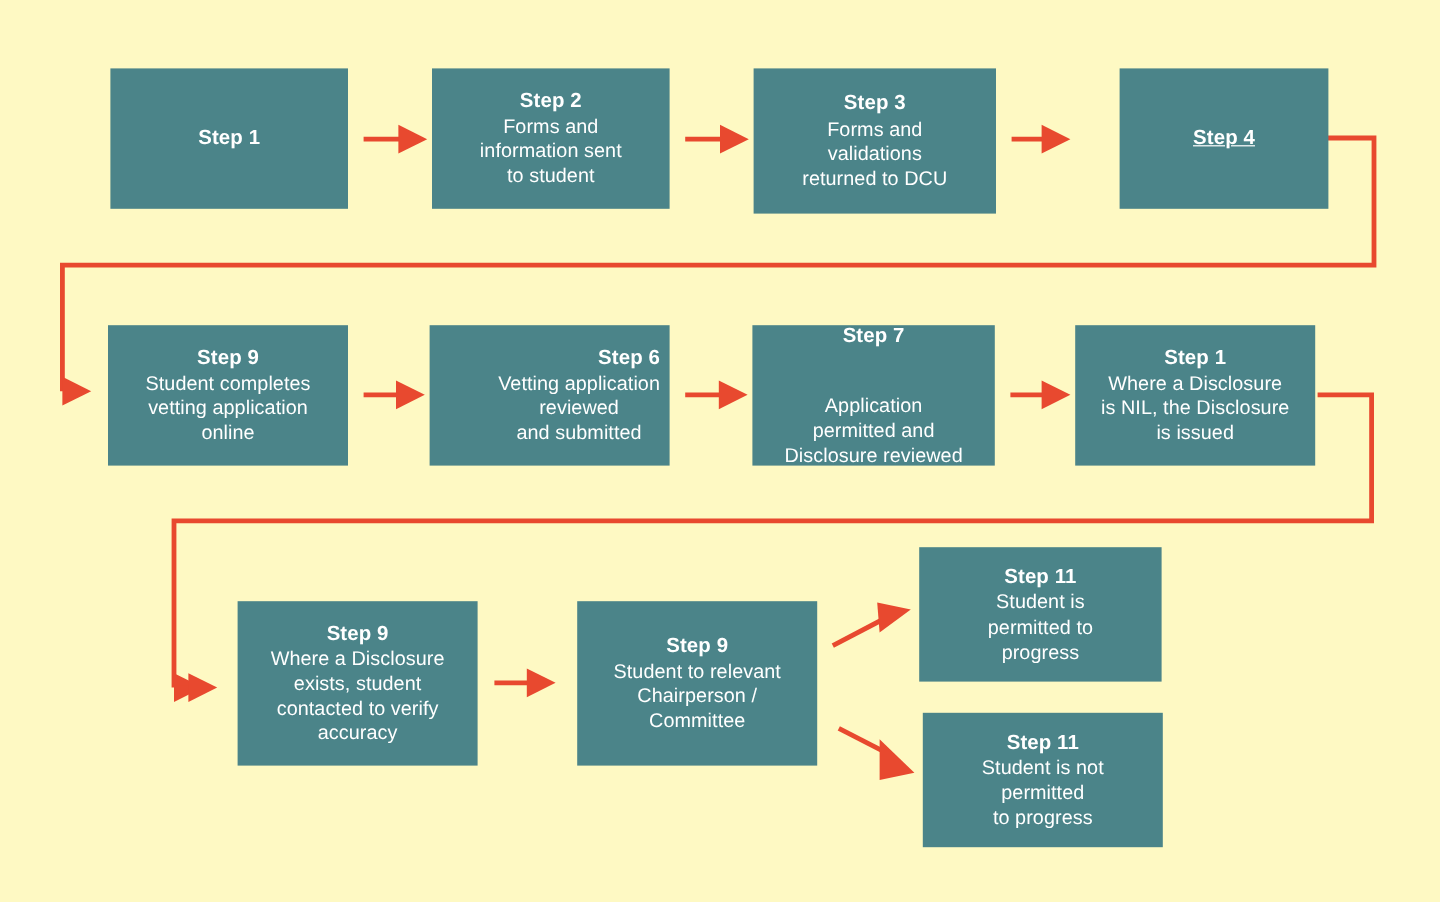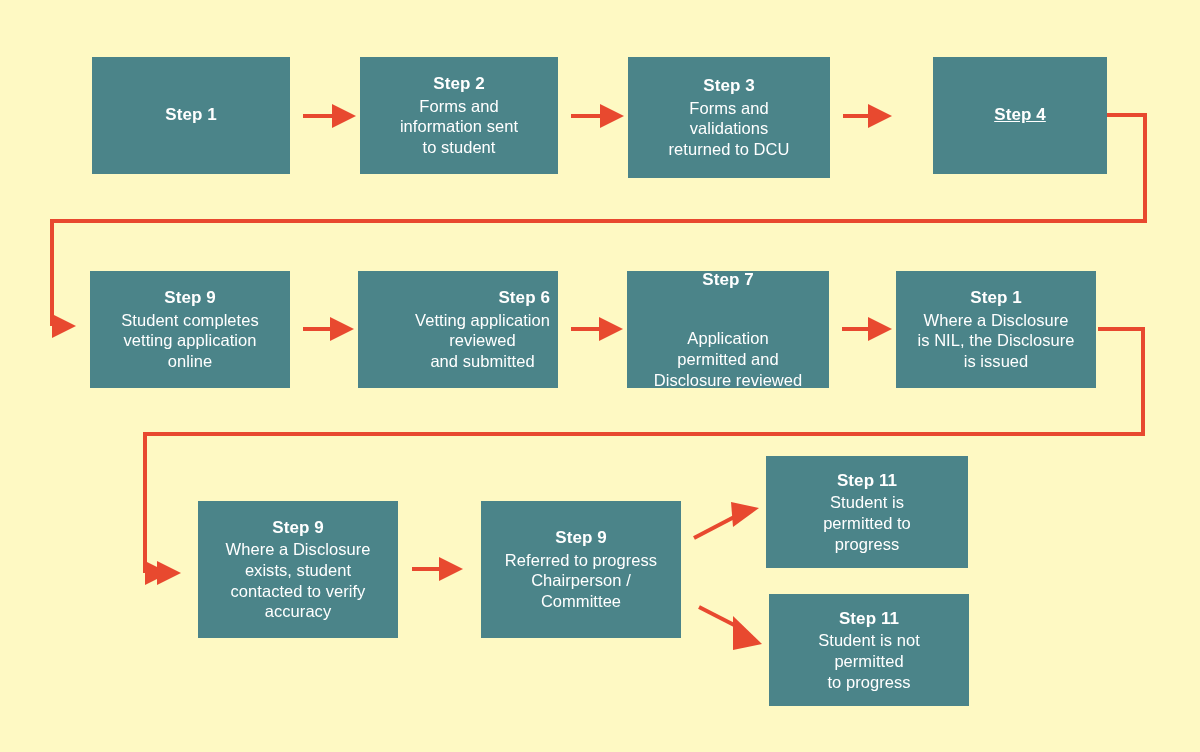--- a/index.html
+++ b/index.html
@@ -168,21 +168,21 @@
   <div class="node" style="left:198px; top:501px; width:200px; height:137px;justify-content:center;">
     <div class="ttl">Step 9</div>
     <div class="desc">Where a Disclosure
 exists, student
 contacted to verify
 accuracy</div>
   </div>
 
   <div class="node" style="left:481px; top:501px; width:200px; height:137px;">
     <div class="ttl">Step 9</div>
-    <div class="desc">Referred to progress
+    <div class="desc">Student to relevant
 Chairperson /
 Committee</div>
   </div>
 
   <div class="node" style="left:766px; top:456px; width:202px; height:112px;">
     <div class="ttl">Step 11</div>
     <div class="desc">Student is
 permitted to
 progress</div>
   </div>

